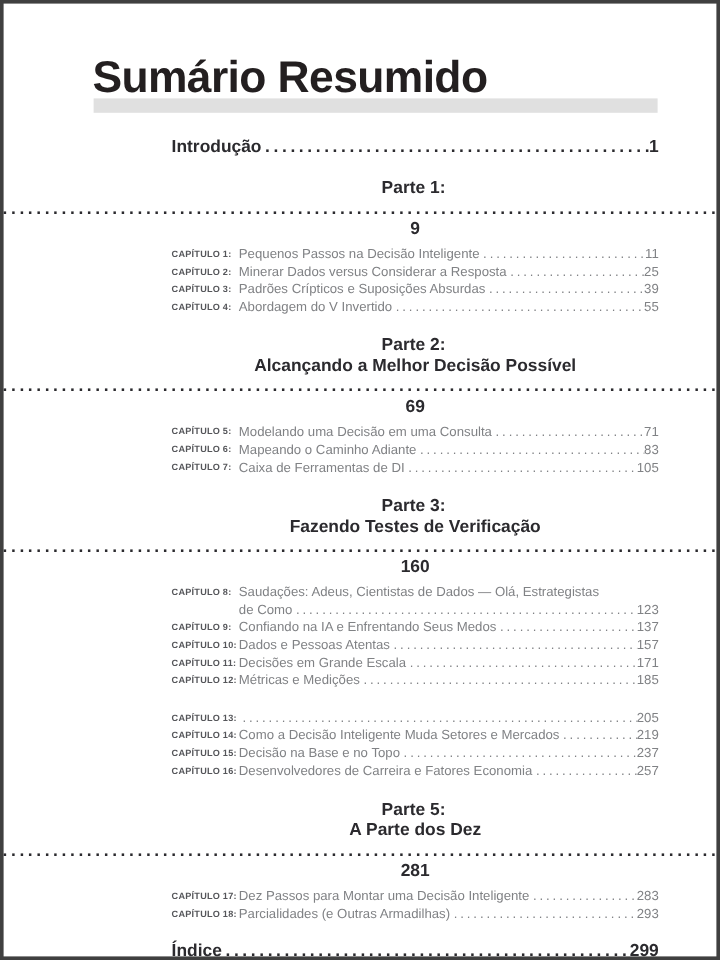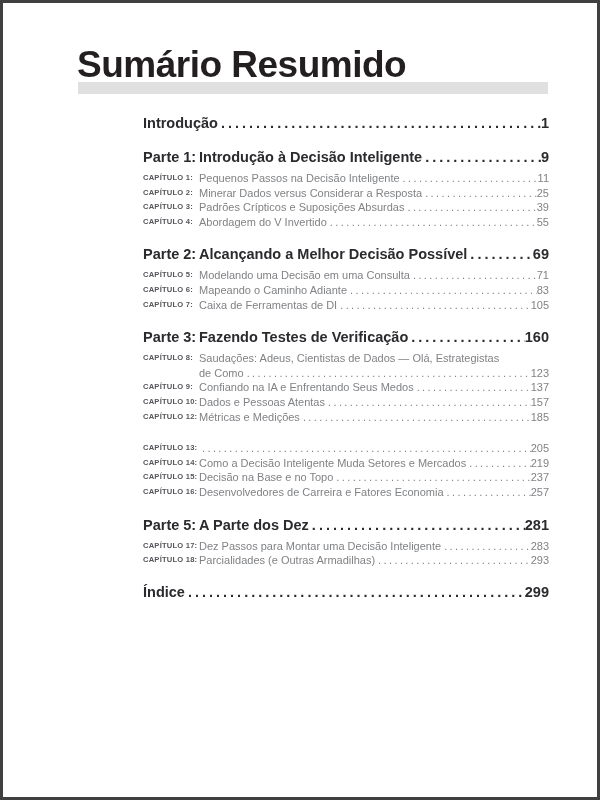--- a/index.html
+++ b/index.html
@@ -44,21 +44,21 @@
   }
   .row { display: flex; align-items: center; }
   .toprow {
     font-size: 14.5px;
     line-height: 17px;
     font-weight: bold;
     color: #2b2a2e;
   }
   .toprow .leader::after { letter-spacing: 3px; }
   .part { margin-top: 17px; }
-  .part-heading { margin-bottom: 5px; }
+  .part-heading { margin-bottom: 5px; flex-direction: column; }
   .heading-label { flex: 0 0 auto; min-width: 56px; }
   .index-row { margin-top: 16px; }
   .chap {
     font-size: 11px;
     line-height: 14.6px;
     font-weight: 400;
     color: #808285;
   }
   .cap-label {
     flex: 0 0 56px;
@@ -95,21 +95,20 @@
 
     <div class="row toprow">
       <span class="entry-title">Introdução</span>
       <span class="leader"></span>
       <span class="pagenum">1</span>
     </div>
 
     <div class="part">
       <div class="row toprow part-heading">
         <span class="heading-label">Parte 1:</span>
-        <span class="entry-title">Introdução à Decisão Inteligente</span>
         <span class="leader"></span>
         <span class="pagenum">9</span>
       </div>
       <div class="row chap">
         <span class="cap-label">CAPÍTULO 1:</span>
         <span class="entry-title">Pequenos Passos na Decisão Inteligente</span>
         <span class="leader"></span>
         <span class="pagenum">11</span>
       </div>
       <div class="row chap">
@@ -180,20 +179,26 @@
         <span class="cap-label">CAPÍTULO 9:</span>
         <span class="entry-title">Confiando na IA e Enfrentando Seus Medos</span>
         <span class="leader"></span>
         <span class="pagenum">137</span>
       </div>
       <div class="row chap">
         <span class="cap-label">CAPÍTULO 10:</span>
         <span class="entry-title">Dados e Pessoas Atentas</span>
         <span class="leader"></span>
         <span class="pagenum">157</span>
+      </div>
+      <div class="row chap">
+        <span class="cap-label">CAPÍTULO 11:</span>
+        <span class="entry-title">Decisões em Grande Escala</span>
+        <span class="leader"></span>
+        <span class="pagenum">171</span>
       </div>
       <div class="row chap">
         <span class="cap-label">CAPÍTULO 12:</span>
         <span class="entry-title">Métricas e Medições</span>
         <span class="leader"></span>
         <span class="pagenum">185</span>
       </div>
     </div>
 
     <div class="part">

